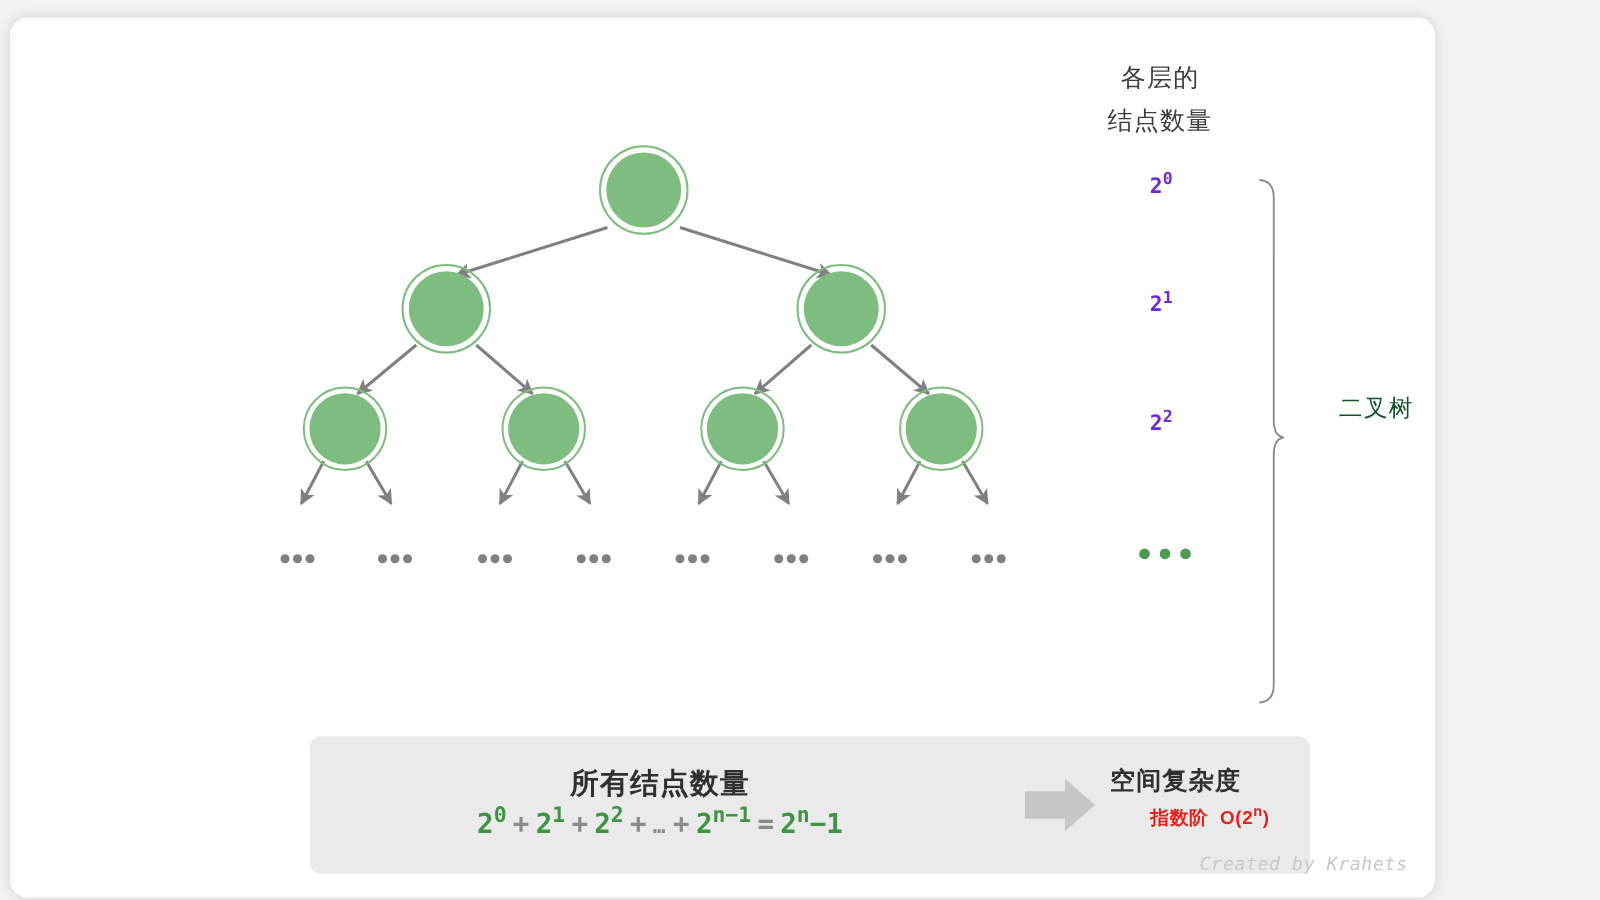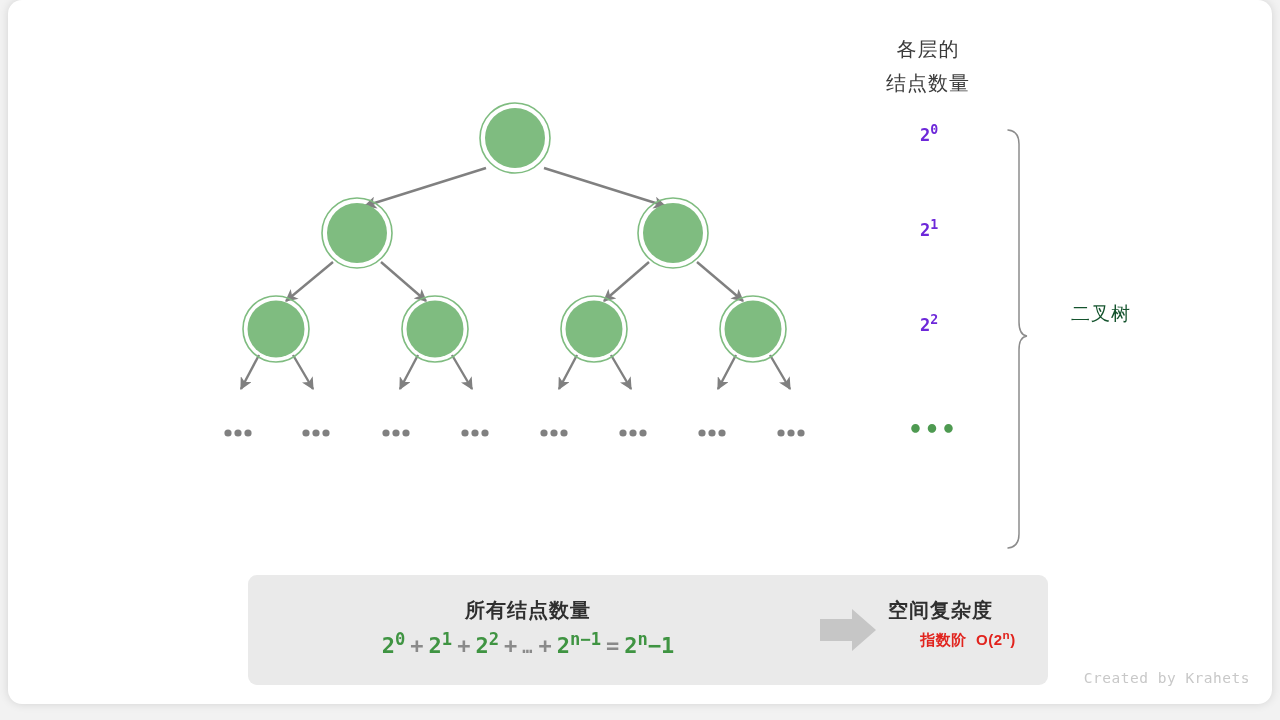--- a/index.html
+++ b/index.html
@@ -15,22 +15,22 @@
   }
   #stage {
     position: relative;
     width: 1280px;
     height: 720px;
     background: #f2f2f2;
   }
   #card {
     position: absolute;
     left: 8px;
-    top: 0;
-    width: 1264px;
+    top: 14px;
+    width: 1140px;
     height: 704px;
     background: #ffffff;
     border-radius: 14px;
     box-shadow: 0 0 10px rgba(0,0,0,0.13);
     overflow: hidden;
   }
   #svg-layer {
     position: absolute;
     left: 0;
     top: 0;
@@ -108,21 +108,21 @@
     top: 0px;
     width: 560px;
     height: 110px;
   }
   .sum-title {
     position: absolute;
     top: 22px;
     width: 100%;
     text-align: center;
     color: #2f2f2f;
-    font-size: 20px;
+    font-size: 23px;
     font-weight: bold;
     letter-spacing: 1px;
   }
   .sum-formula {
     position: absolute;
     top: 58px;
     width: 100%;
     text-align: center;
     font-family: "DejaVu Sans Mono", "Liberation Mono", monospace;
     font-size: 22px;
@@ -173,20 +173,21 @@
 
   
   #watermark {
     position: absolute;
     right: 22px;
     bottom: 18px;
     color: #c8c8c8;
     font-family: "DejaVu Sans Mono", "Liberation Mono", monospace;
     font-size: 14.5px;
     letter-spacing: 0.5px;
+    font-style: italic;
   }
 </style>
 </head>
 <body>
 
 <div id="stage">
   <div id="card">
 
     <svg id="svg-layer" viewBox="0 0 1280 720" xmlns="http://www.w3.org/2000/svg">
       <defs>

